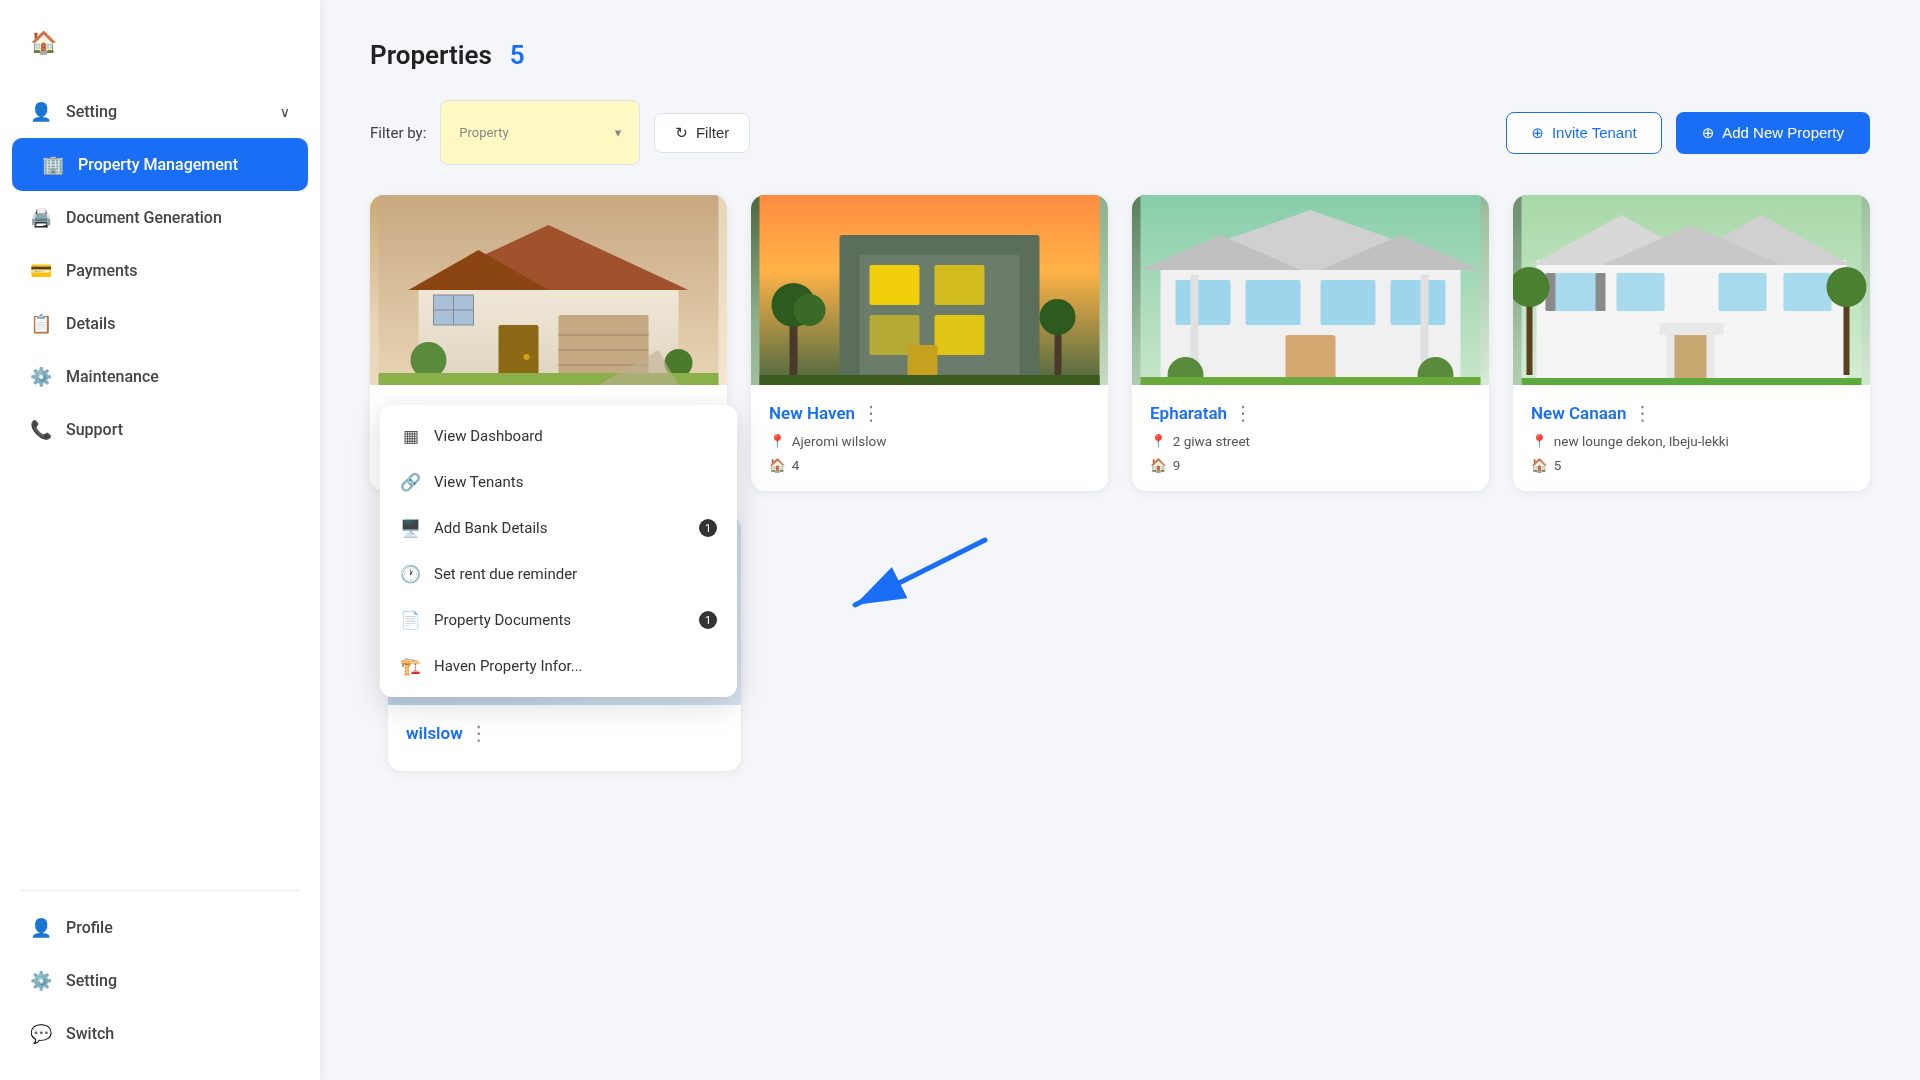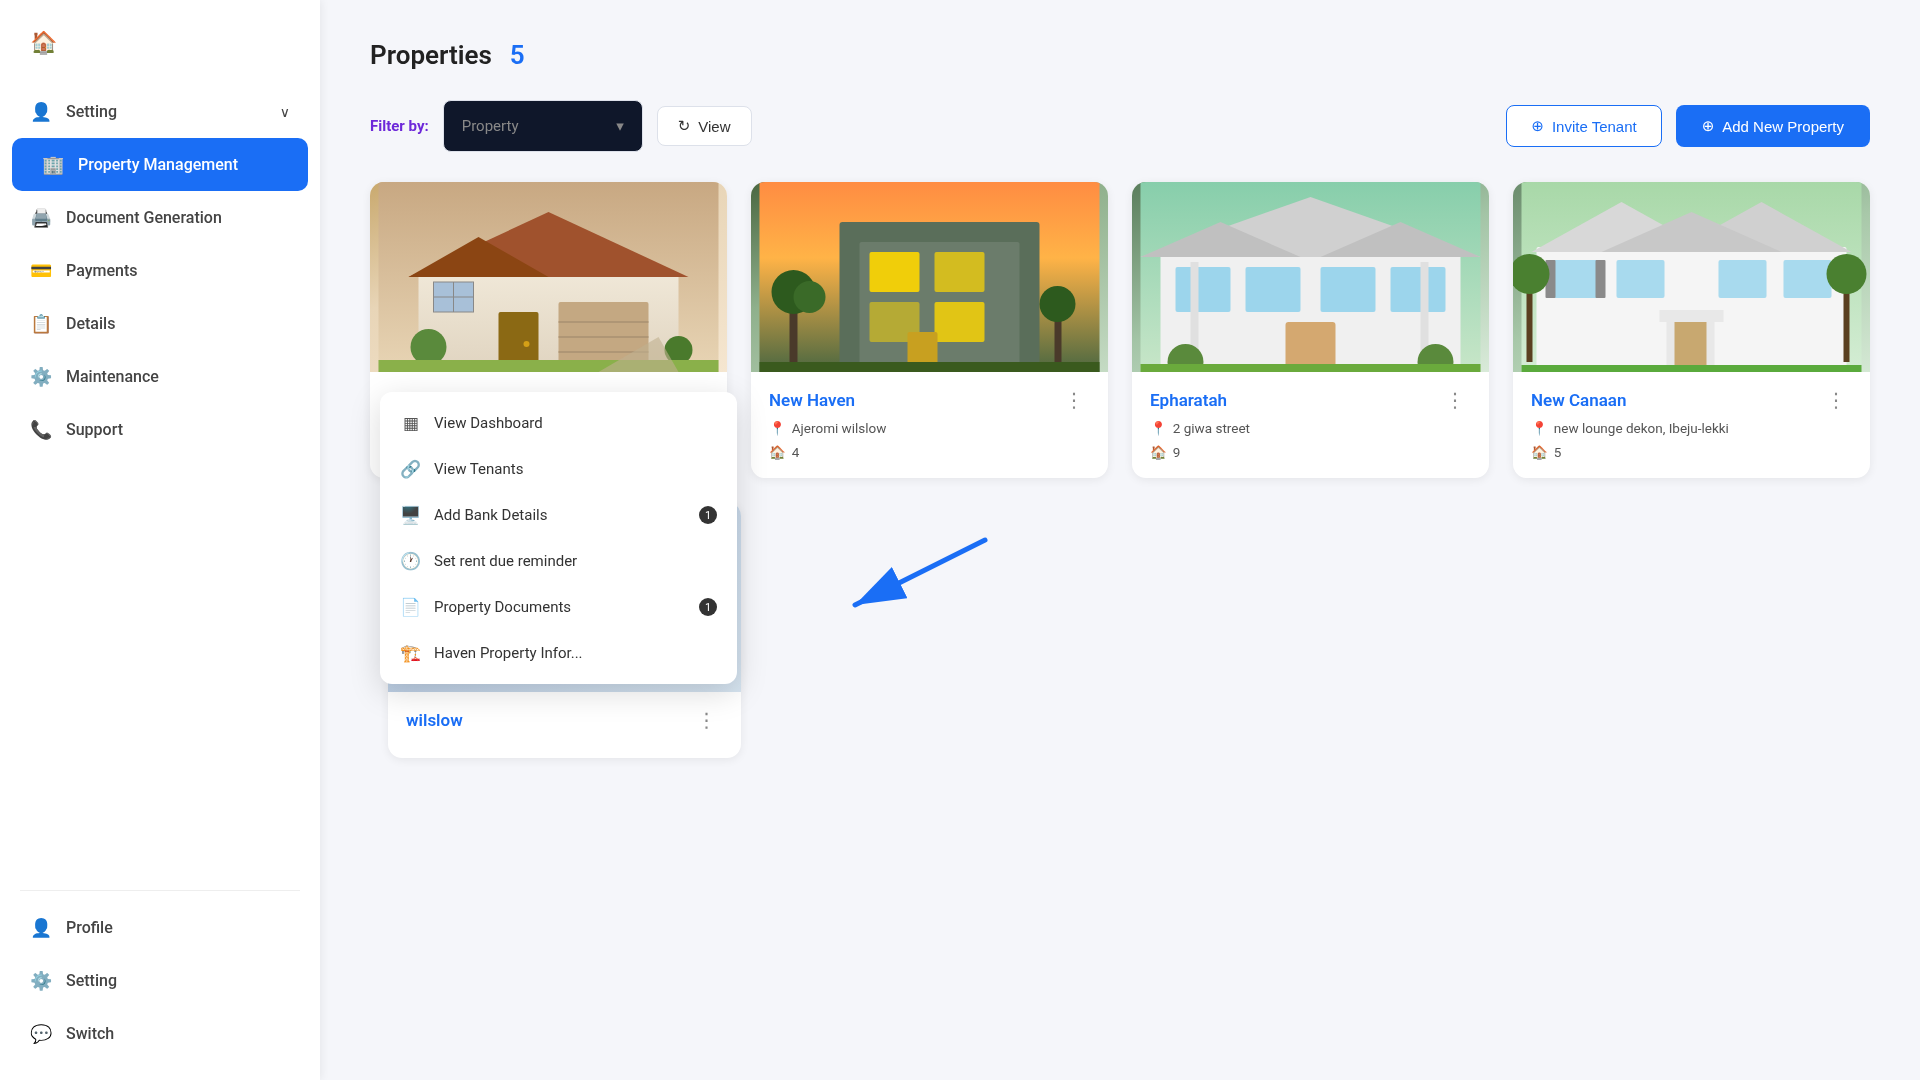--- a/index.html
+++ b/index.html
@@ -94,30 +94,30 @@
       gap: 14px;
     }
     .filter-row {
       display: flex;
       align-items: center;
       gap: 14px;
       margin-bottom: 30px;
     }
     .filter-label {
       font-size: 15px;
-      color: #6d28d9;
-      font-weight: 700;
+      color: #404040;
+      font-weight: 400;
     }
     .filter-select {
       border: 1.5px solid #dde1ea;
       border-radius: 8px;
-      padding: 16px 18px;
-      font-size: 15px;
+      padding: 24px 18px;
+      font-size: 13px;
       color: #888;
-      background: #0f172a;
+      background: #fef9c3;
       display: flex;
       align-items: center;
       gap: 30px;
       cursor: pointer;
       min-width: 200px;
     }
     .filter-select-text { flex: 1; }
     .reset-btn {
       border: 1.5px solid #dde1ea;
       border-radius: 8px;
@@ -182,21 +182,20 @@
       font-size: 15px;
       color: #1a6ef5;
       font-weight: 500;
     }
     .card-body {
       padding: 16px 18px 18px 18px;
     }
     .card-title-row {
       display: flex;
       align-items: center;
-      justify-content: space-between;
       margin-bottom: 8px;
     }
     .card-title {
       color: #1a6ef5;
       font-size: 17px;
       font-weight: 600;
       cursor: pointer;
     }
     .card-menu-btn {
       font-size: 20px;
@@ -381,21 +380,21 @@
   </div>
 
   <div class="filter-row">
     <span class="filter-label">Filter by:</span>
     <div class="filter-select">
       <span class="filter-select-text">Property</span>
       <span>▾</span>
     </div>
     <button class="reset-btn">
       <span>↻</span>
-      <span>View</span>
+      <span>Filter</span>
     </button>
     <div style="flex:1"></div>
     <button class="invite-btn">
       <span>⊕</span>
       <span>Invite Tenant</span>
     </button>
     <button class="add-btn">
       <span>⊕</span>
       <span>Add New Property</span>
     </button>

